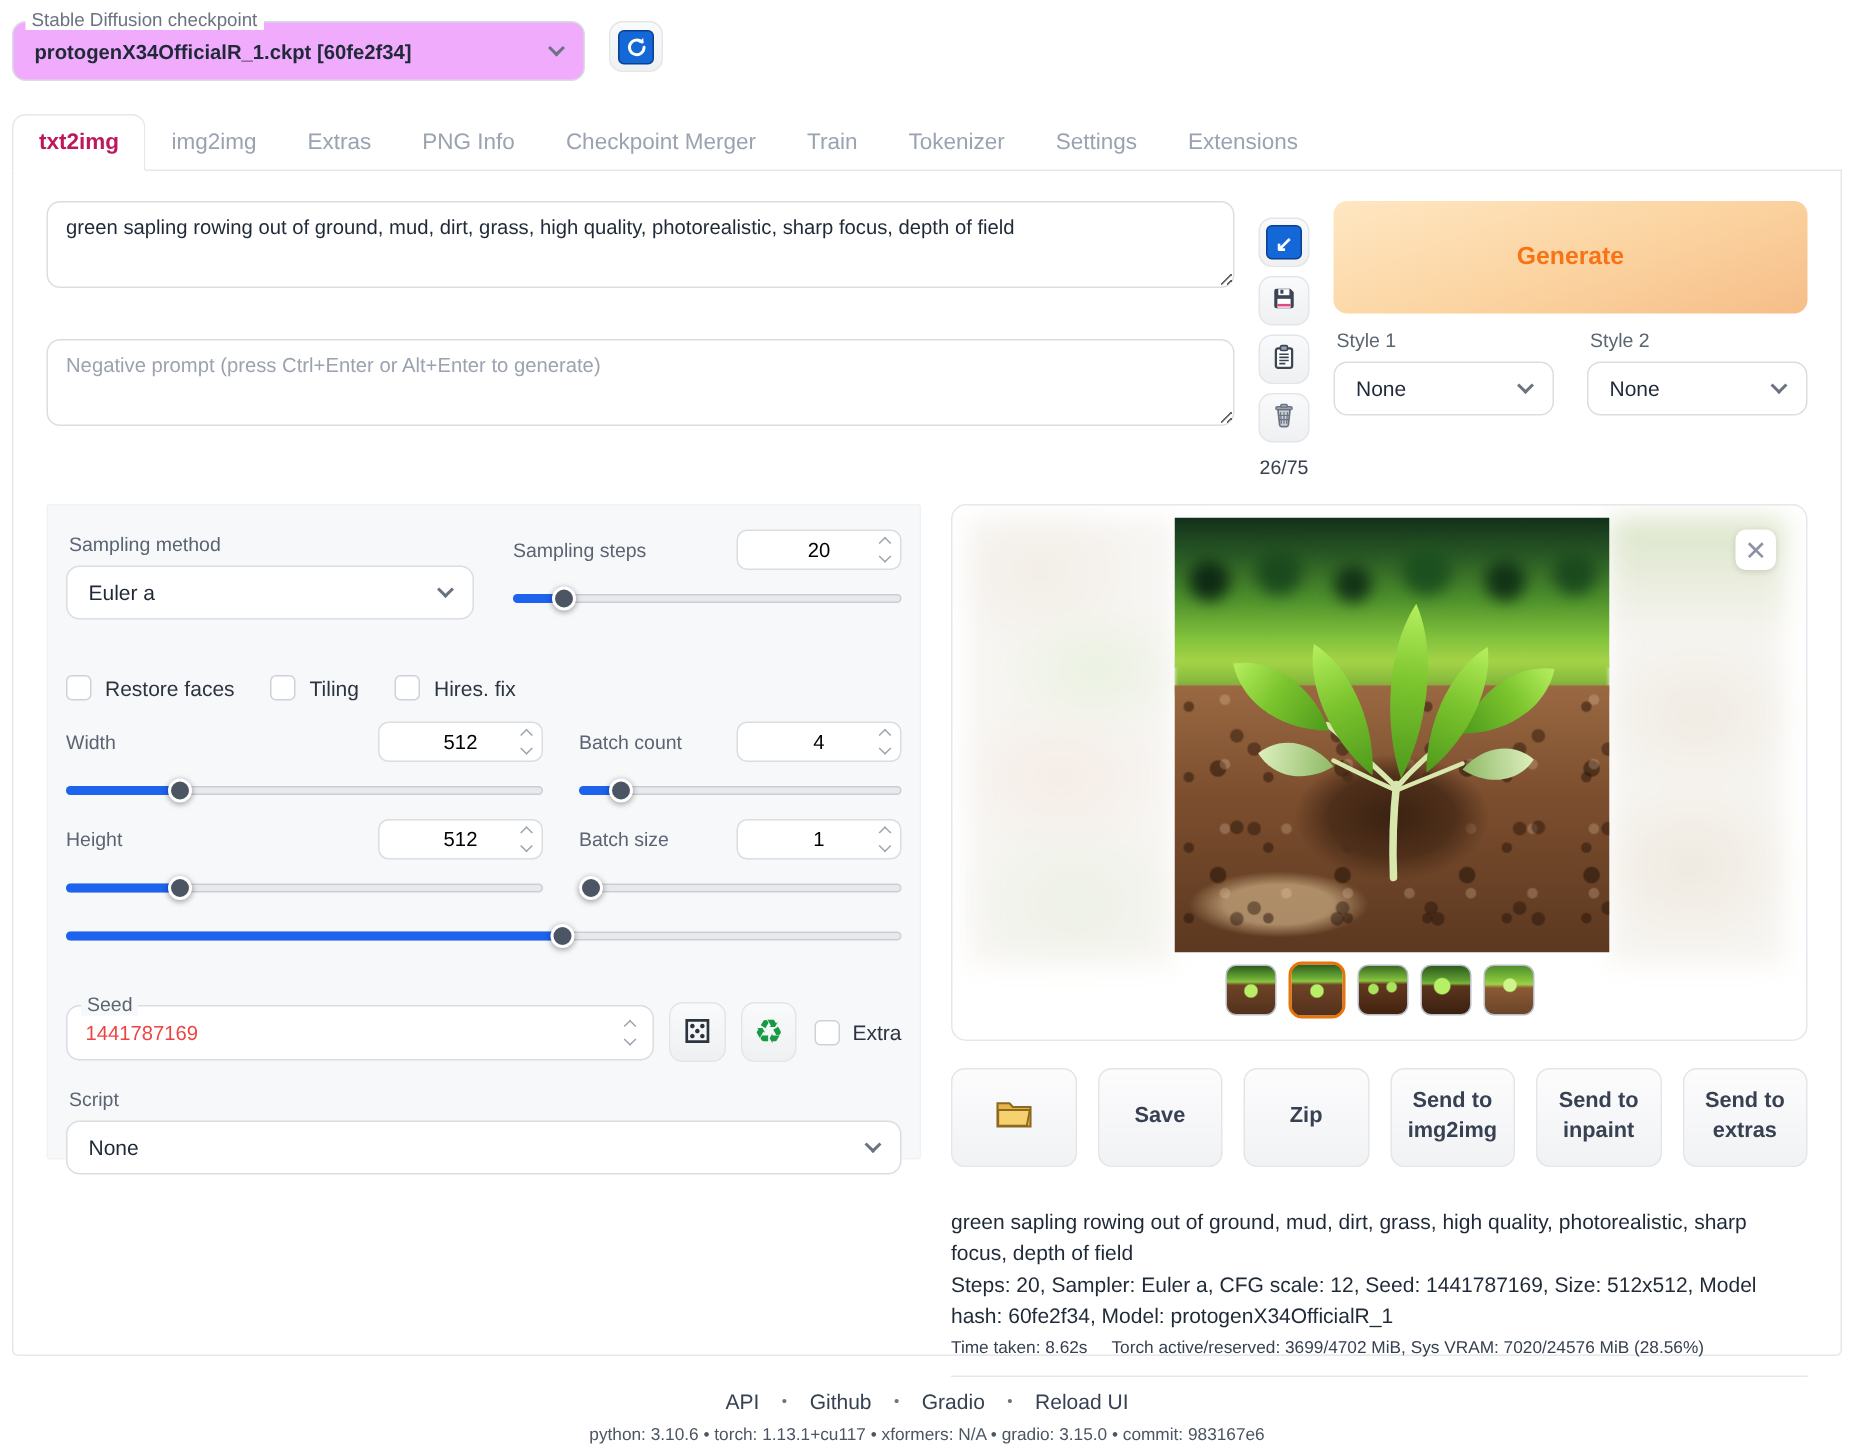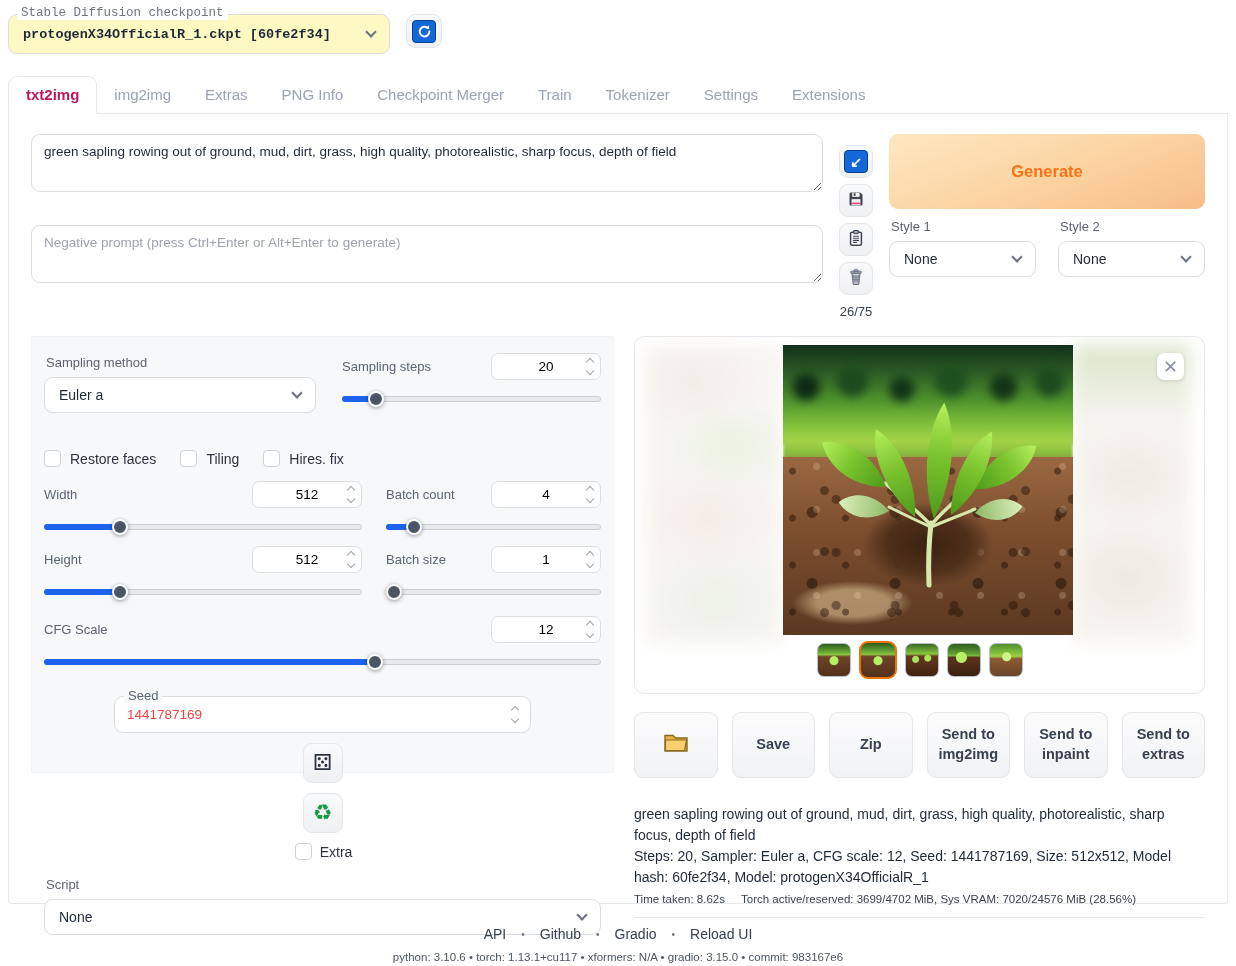--- a/index.html
+++ b/index.html
@@ -3,21 +3,21 @@
 <meta charset="utf-8">
 <style>
   * { box-sizing: border-box; margin: 0; padding: 0; }
   html,body { width:1236px; height:966px; background:#fff; overflow:hidden;
     font-family:"Liberation Sans", sans-serif; -webkit-font-smoothing:antialiased; }
   .app { width:1236px; height:966px; position:relative; }
 
   
   .topbar { display:flex; align-items:flex-start; gap:16px; padding:14px 0 0 8px; }
   .ckpt-field { position:relative; width:382px; height:40px; border:1px solid #d9dce1;
-    border-radius:9px; display:flex; align-items:center; padding:4px 14px 4px; cursor:pointer; background:#fef9c3;font-family:Liberation Mono, monospace; }
+    border-radius:9px; display:flex; align-items:center; padding:4px 14px 4px; cursor:pointer; background:#f0abfc; }
   .ckpt-legend { position:absolute; top:-9px; left:8px; background:#fff; padding:0 4px;
     font-size:12.5px; color:#6b7280; white-space:nowrap; }
   .ckpt-value { flex:1; font-size:13.5px; font-weight:600; color:#1f2937; }
   .chev { width:8px; height:8px; border-right:2px solid #6b7280; border-bottom:2px solid #6b7280;
     transform:rotate(45deg); margin-top:-4px; flex:none; }
   .tool-btn { width:36px; height:34px; border:1px solid #e3e5e8; border-radius:9px;
     background:linear-gradient(180deg,#f9fafb,#eef0f2); display:grid; place-items:center; cursor:pointer; }
   .blue-chip { width:24px; height:23px; background:#1467d6; border:1px solid #0b3f8f; border-radius:4px;
     display:grid; place-items:center; color:#fff; }
 
@@ -77,21 +77,21 @@
     background:#4c5563; border:2px solid #fff; border-radius:50%;
     box-shadow:0 1px 4px rgba(0,0,0,.4); cursor:grab; }
 
   .checks { display:flex; gap:24px; margin-top:37px; align-items:center; }
   .checkitem { display:flex; gap:9px; align-items:center; cursor:pointer; }
   .cb { width:17px; height:17px; background:#fff; border:1.5px solid #cdd2da; border-radius:4px; flex:none; }
   .cb-label { font-size:14px; color:#2c3440; }
 
   .grid2 { display:grid; grid-template-columns:318px 1fr; column-gap:24px; row-gap:11px; margin-top:14px; }
   .cfgrow { margin-top:16px; }
-  .seedrow { margin-top:26px; display:flex; align-items:center; gap:10px;flex-direction:column; }
+  .seedrow { margin-top:36px; display:flex; align-items:center; gap:10px; }
   .seed-field { position:relative; width:417px; height:37px; background:#fff; border:1px solid #d9dce1;
     border-radius:9px; display:flex; align-items:center; padding:0 12px; }
   .seed-legend { position:absolute; top:-9px; left:9px; background:#f7f8fa; padding:0 4px;
     font-size:13px; color:#5b6472; }
   .seed-value { flex:1; font-size:13.5px; color:#ef4444; }
   .sq-btn { width:40px; height:40px; border:1px solid #e3e5e8; border-radius:9px; cursor:pointer;
     background:linear-gradient(180deg,#f9fafb,#eef0f2); display:grid; place-items:center; }
   .dice-glyph { font-size:22px; color:#2c3440; line-height:1; }
   .recycle-glyph { font-size:22px; color:#169a43; line-height:1; }
   .extra-wrap { display:flex; align-items:center; gap:8px; margin-left:2px; }
@@ -389,30 +389,20 @@
             </div>
             <div class="slider" style="--p:3.5%">
               <span class="track"></span>
                 <span class="fill"></span>
                 <span class="thumb"></span>
             </div>
           </div>
         </div>
 
         <div class="cfgrow">
-          <div class="num-row">
-            <span class="lbl" style="margin:0;">CFG Scale</span>
-            <div class="numbox">
-              <span>12</span>
-              <span class="spin">
-                  <i class="up"></i>
-                  <i class="dn"></i>
-                </span>
-            </div>
-          </div>
           <div class="slider" style="--p:59.5%">
             <span class="track"></span>
               <span class="fill"></span>
               <span class="thumb"></span>
           </div>
         </div>
 
         <div class="seedrow">
           <div class="seed-field">
             <span class="seed-legend">Seed</span>

